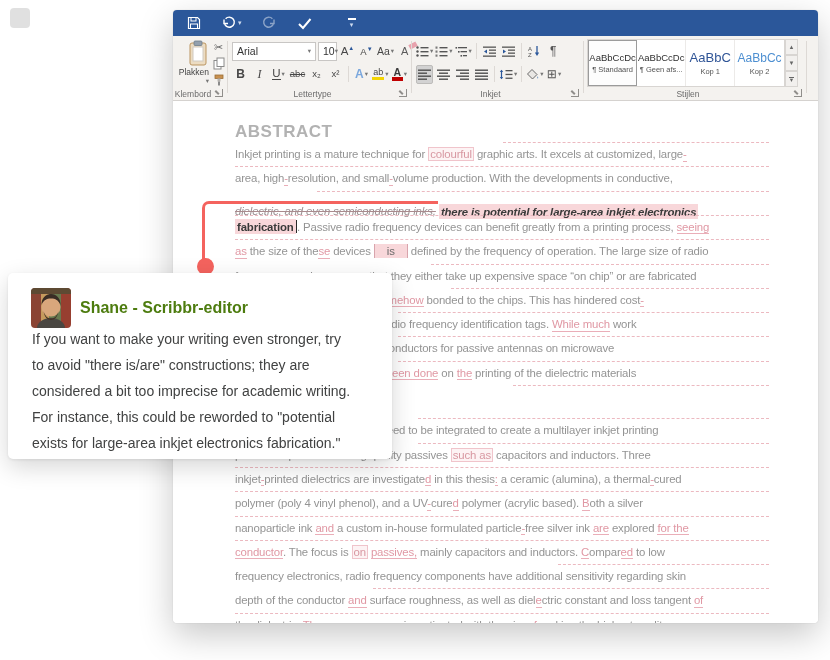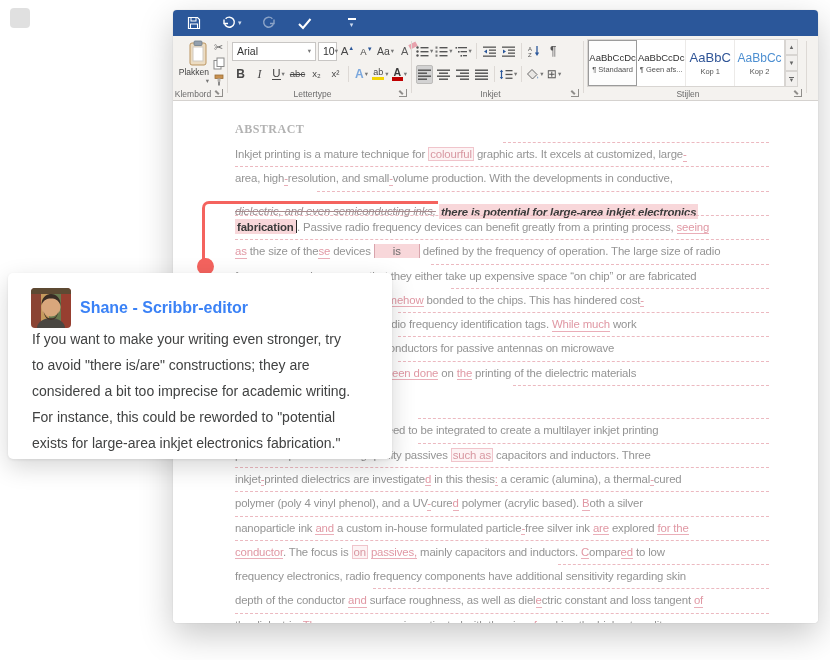--- a/index.html
+++ b/index.html
@@ -63,40 +63,40 @@
   .st-preview { font-size:9.5px; color:#2f2f2f; white-space:nowrap; }
   .st-preview.k1 { font-size:13px; color:#2f5496; }
   .st-preview.k2 { font-size:12px; color:#4d8fd1; }
   .st-name { font-size:7.5px; color:#555; white-space:nowrap; }
   .scrollcol { position:absolute; left:201px; top:3px; width:13px; height:48px; display:flex; flex-direction:column; }
   .scrollcol .sc { flex:1; background:#f2f0ee; border:1px solid #d8d5d2; display:flex; align-items:center; justify-content:center; font-size:6px; color:#666; }
   .sc.more { flex-direction:column; gap:0; } .sc.more u { text-decoration:none; border-top:1px solid #666; font-size:5.5px; line-height:4px; }
 
   
   .docpage { position:absolute; left:0; top:92px; width:645px; height:521px; background:#fff; }
-  .doc-heading { position:absolute; left:62px; top:20px; font-size:12px; font-weight:bold; color:#b2b2b2; letter-spacing:.5px;font-family:Liberation Serif, serif; }
+  .doc-heading { position:absolute; left:62px; top:20px; font-size:17px; font-weight:bold; color:#b2b2b2; letter-spacing:.5px; }
   .dline { position:absolute; left:62px; white-space:nowrap; font-size:11.4px; letter-spacing:-0.15px; color:#949494; height:17px; line-height:16px; }
   .dash { position:absolute; height:0; border-top:1px dashed #ecb9c0; }
   .seg-n { color:#949494; }
   .seg-u { color:#e098a4; border-bottom:1px solid #eaaeb8; padding-bottom:.5px; }
   .seg-box { color:#d898a2; background:#fdf3f4; border:1px solid #f0c4cb; padding:0 1px; }
   .seg-hl { background:#f8d7da; color:#3a3a3a; font-weight:600; padding:1.5px 2px; }
-  .seg-hlbox { background:#f8d7da; color:#6b6b6b; border-left:1px solid #d8a4ac; border-right:1px solid #d8a4ac; padding:1px 18px; }
+  .seg-hlbox { background:#f8d7da; color:#6b6b6b; border-left:1px solid #d8a4ac; border-right:1px solid #d8a4ac; padding:1px 12px; }
   .seg-del { color:#9c9294; text-decoration:line-through; text-decoration-color:#aa8b8e; }
   .seg-cur { display:inline-block; width:1.5px; height:13px; background:#2a2a2a; vertical-align:text-bottom; }
 
   
   .elbow { position:absolute; left:202px; top:201px; width:236px; height:70px;
            border-left:3px solid #f4635e; border-top:3px solid #f4635e; border-top-left-radius:7px; }
   .anchor-dot { position:absolute; left:197px; top:258px; width:17px; height:17px; border-radius:50%; background:#f4635e; }
 
   .card { position:absolute; left:8px; top:273px; width:384px; height:186px; background:#fff; border-radius:5px;
           box-shadow:0 8px 24px rgba(0,0,0,.16), 0 1px 3px rgba(0,0,0,.08); z-index:5; }
   .card-avatar { position:absolute; left:23px; top:15px; width:40px; height:40px; border-radius:4px; overflow:hidden; }
-  .card-author { position:absolute; left:72px; top:26px; font-size:16px; font-weight:bold; color:#3b82f6; }
+  .card-author { position:absolute; left:72px; top:26px; font-size:16px; font-weight:bold; color:#4d7c0f; }
   .card-body { position:absolute; left:24px; top:53px; width:348px; font-size:14px; line-height:26px; color:#414242; white-space:pre-line; }
 
   svg { display:block; }
 </style>
 </head>
 <body>
 
 <div class="stage">
 
   <div class="bg-artifact"></div>

